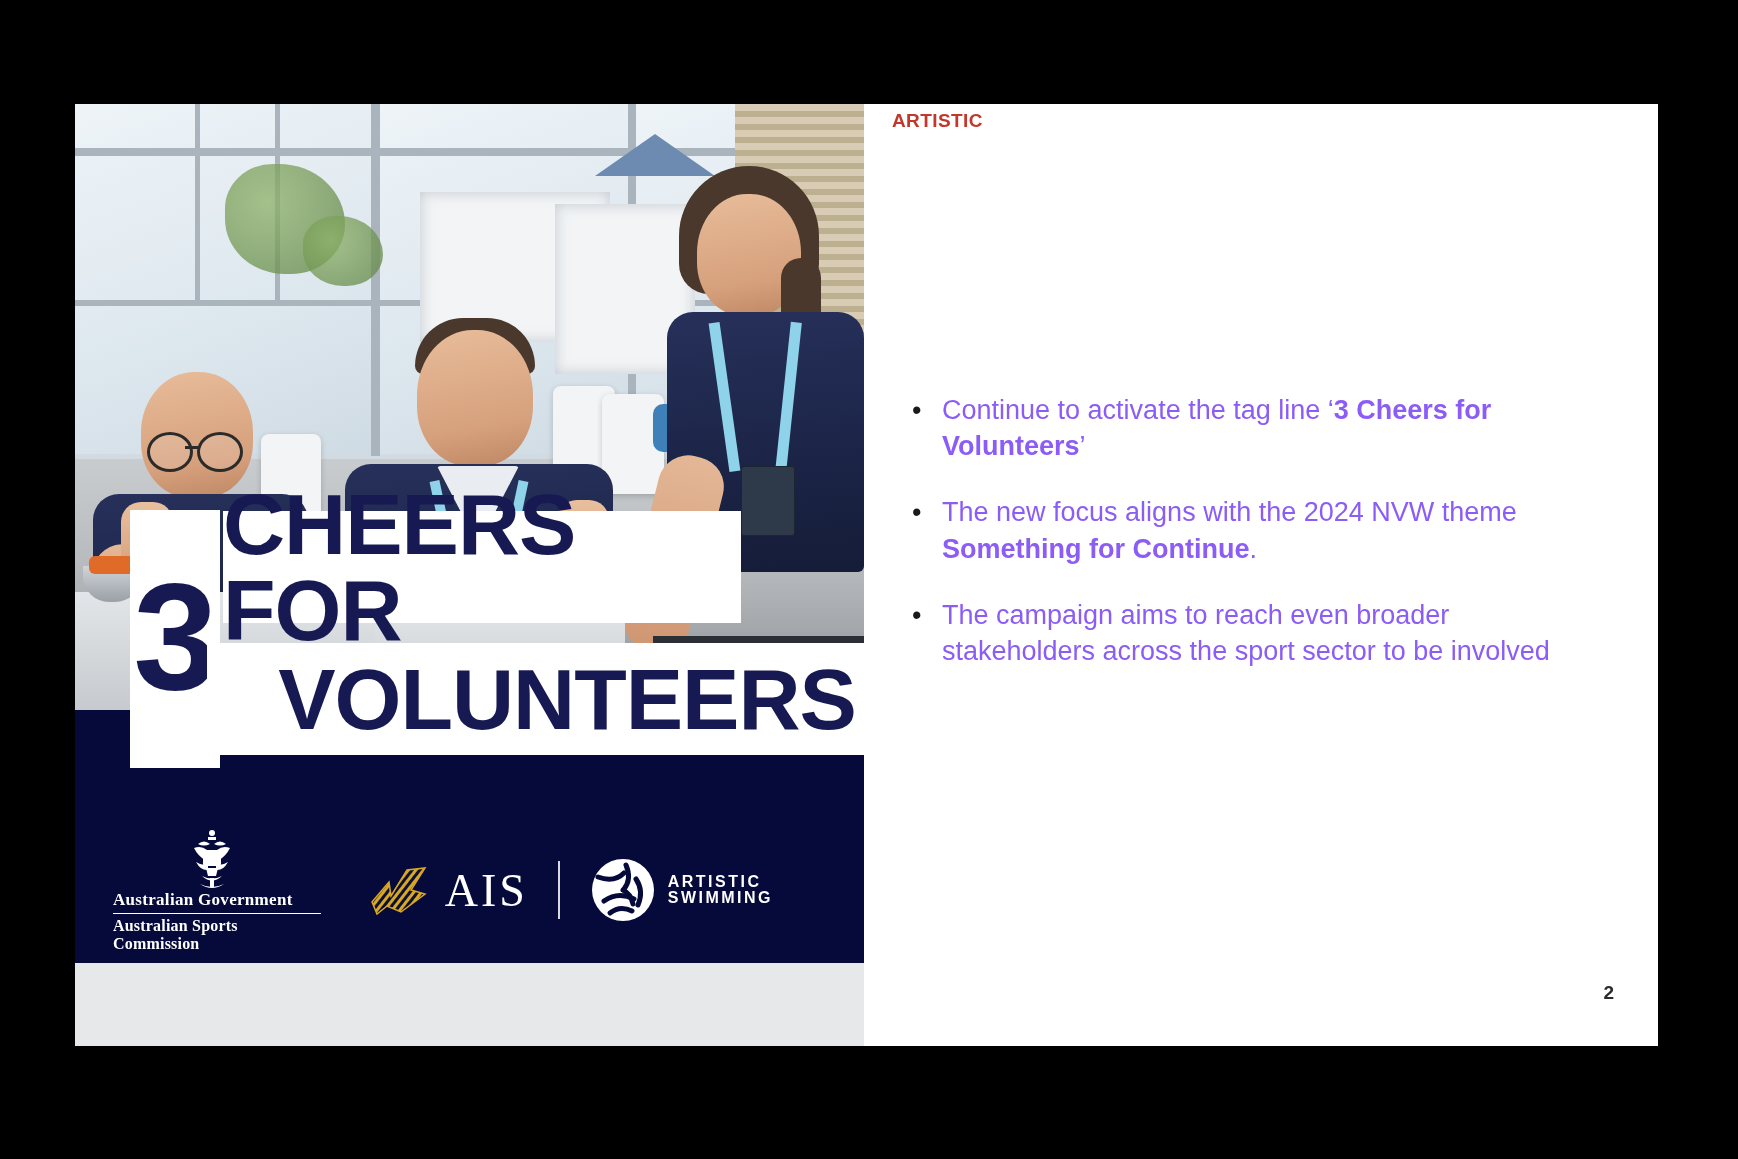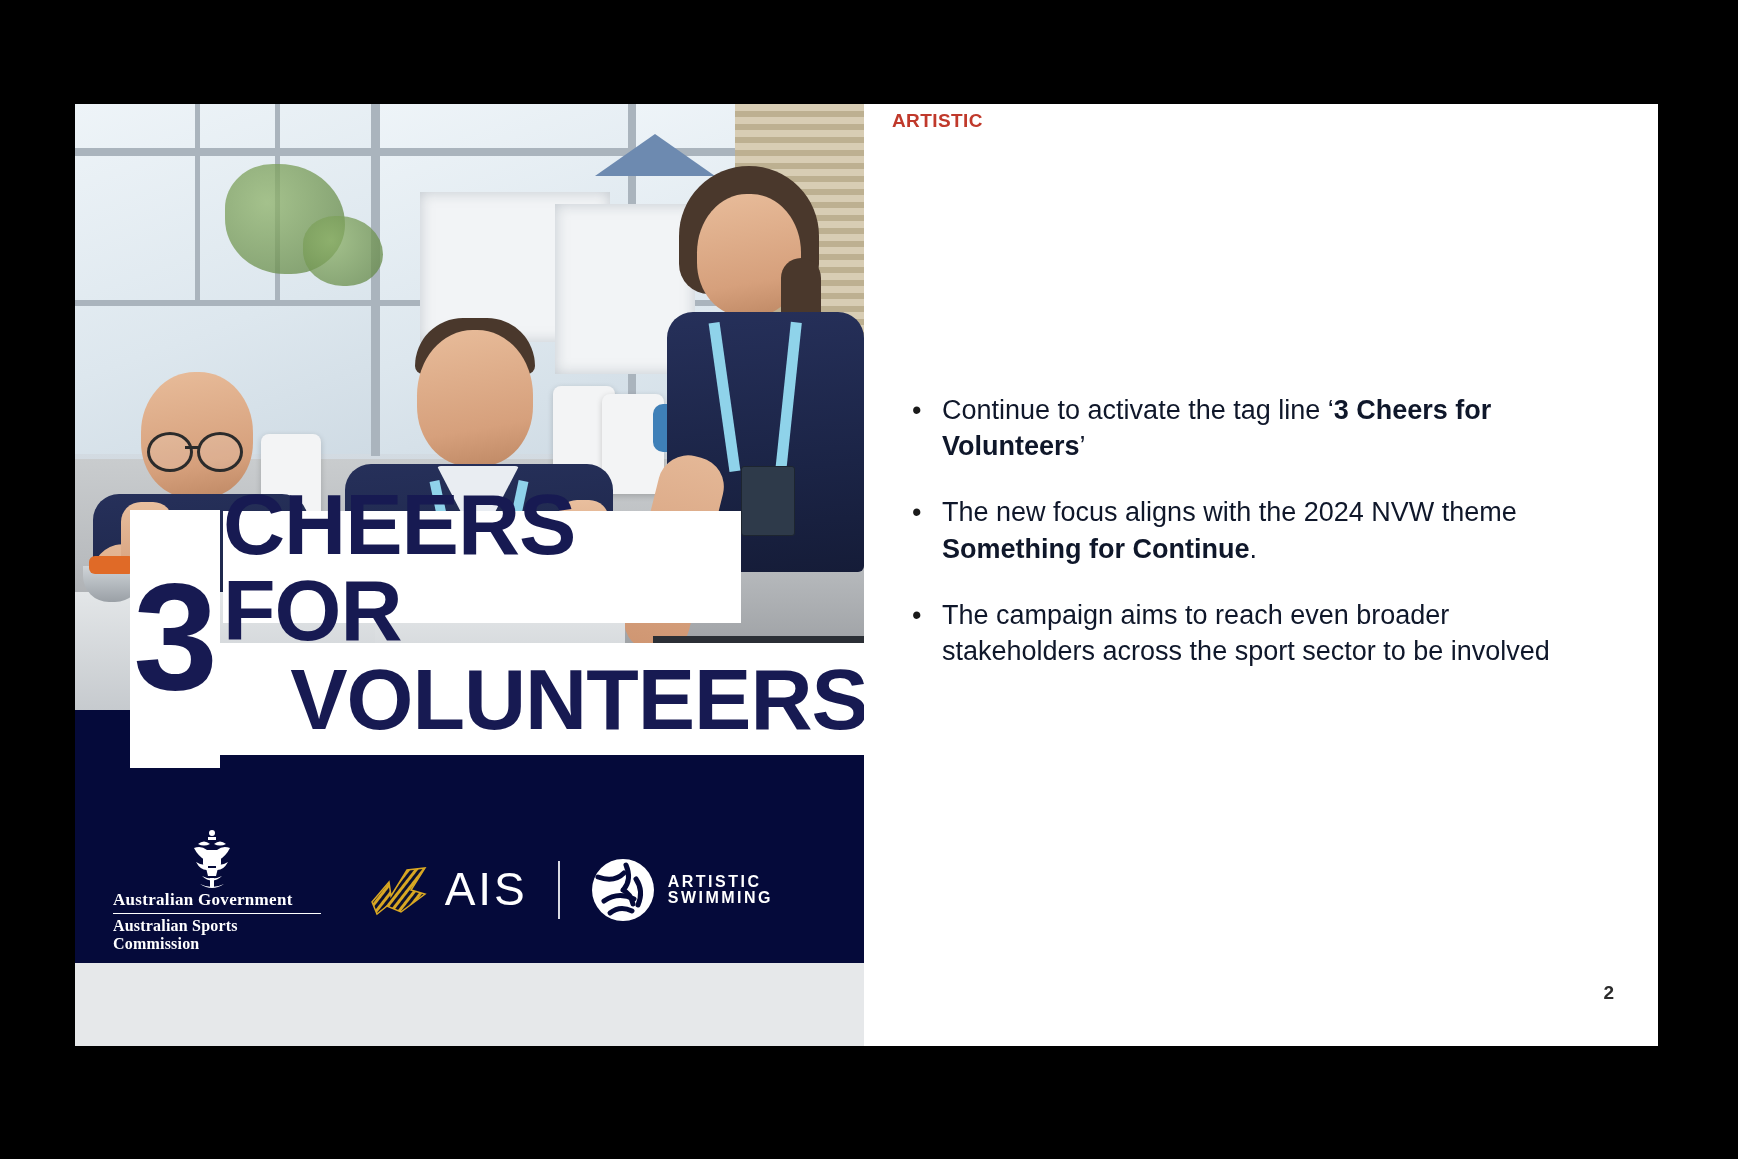--- a/index.html
+++ b/index.html
@@ -183,21 +183,21 @@
   #tag-three {
     left: 55px; top: 406px; width: 90px; height: 252px;
     font-size: 152px;
     padding-bottom: 6px;
   }
   #tag-cheers {
     left: 148px; top: 407px; width: 518px; height: 112px;
     font-size: 86px;
   }
   #tag-volunteers {
-    left: 144px; top: 539px; width: 720px; height: 112px;
+    left: 132px; top: 539px; width: 720px; height: 112px;
     font-size: 86px;
   }
 
   
   #navy-band {
     position: absolute;
     left: 0; top: 606px; width: 789px; height: 253px;
     background: #050a3a;
   }
   #logo-row {
@@ -220,21 +220,21 @@
     margin-left: 10px;
     color: #ffffff;
     font-family: "Liberation Serif", serif;
     font-weight: 700;
   }
   #gov-text .l1 { font-size: 17px; letter-spacing: .3px; }
   #gov-rule { height: 1px; background: #ffffff; margin: 3px 0 3px 0; }
   #gov-text .l2 { font-size: 16px; letter-spacing: .2px; }
 
   #ais-logo {
-    display: flex; align-items: flex-start; margin-left: 46px;
+    display: flex; align-items: center; margin-left: 46px; font-family: Liberation Serif, serif;
   }
   #ais-mark { width: 66px; height: 56px; }
   #ais-word {
     color: #ffffff; font-size: 46px; font-weight: 400;
     letter-spacing: 3px; margin-left: 12px;
   }
   #divider {
     width: 2px; height: 58px; background: #ffffff; opacity: .85;
     margin-left: 30px;
   }
@@ -297,21 +297,21 @@
     line-height: 1.34;
     color: #1a1a1a;
     text-align: left;
     padding-left: 4px;
     box-sizing: border-box;
   }
   .bullet-text {
     flex: 1;
     font-size: 27px;
     line-height: 1.34;
-    color: #0f172a;
+    color: #8b5cf6;
   }
   .bullet-text b { font-weight: 700; }
   #page-number {
     position: absolute;
     right: 44px; bottom: 42px;
     font-size: 19px;
     font-weight: 700;
     color: #2b2b2b;
   }
 </style>

